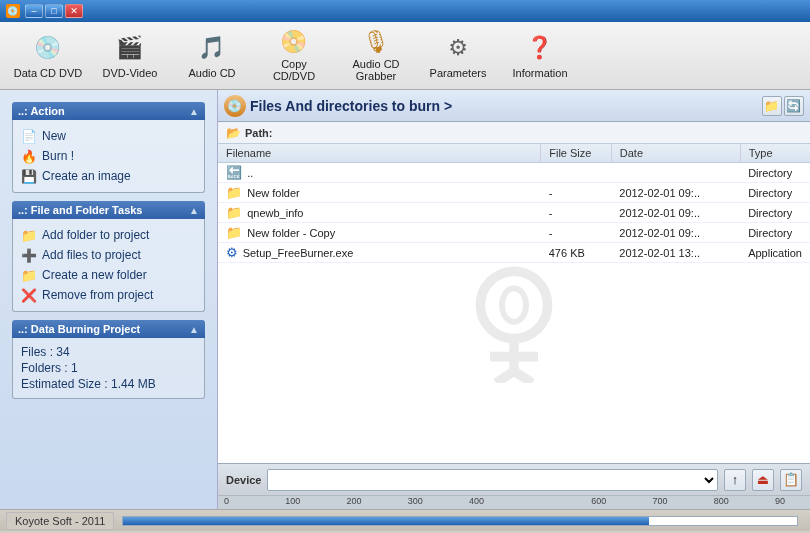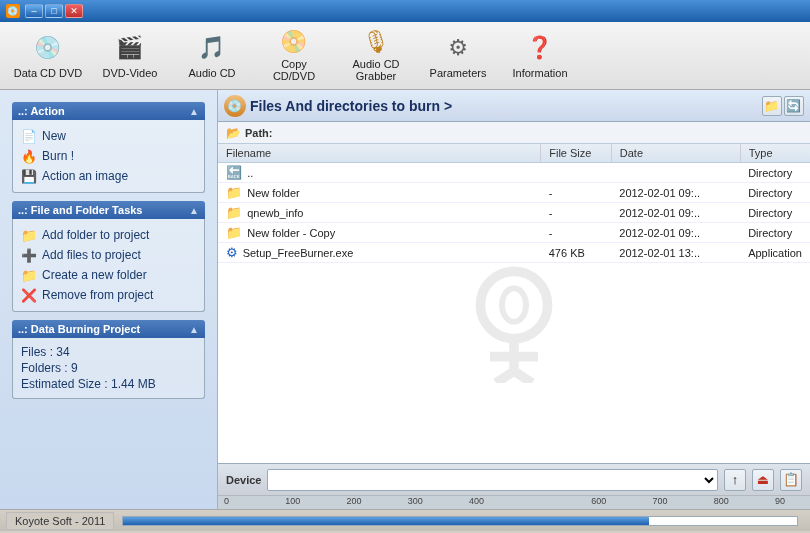--- a/index.html
+++ b/index.html
@@ -393,21 +393,21 @@
         <div class="sidebar-item">
           <span class="si-icon" style="color:#e06020">📄</span>
           <span>New</span>
         </div>
         <div class="sidebar-item">
           <span class="si-icon" style="color:#e03020">🔥</span>
           <span>Burn !</span>
         </div>
         <div class="sidebar-item">
           <span class="si-icon" style="color:#4080d0">💾</span>
-          <span>Action an image</span>
+          <span>Create an image</span>
         </div>
       </div>
     </div>
 
     <div class="sidebar-section">
       <div class="sidebar-header">
         <span>..: File and Folder Tasks</span>
         <span class="collapse-icon">▲</span>
       </div>
       <div class="sidebar-body">
@@ -430,21 +430,21 @@
       </div>
     </div>
 
     <div class="sidebar-section info-section">
       <div class="sidebar-header">
         <span>..: Data Burning Project</span>
         <span class="collapse-icon">▲</span>
       </div>
       <div class="sidebar-body">
         <div class="info-line">Files : 34</div>
-        <div class="info-line">Folders : 9</div>
+        <div class="info-line">Folders : 1</div>
         <div class="info-line">Estimated Size : 1.44 MB</div>
       </div>
     </div>
   </div>
 
   <div id="content">
 
     <div id="files-toolbar">
       <div class="files-toolbar-icon">💿</div>
       <span id="files-title">Files And directories to burn &gt;</span>

